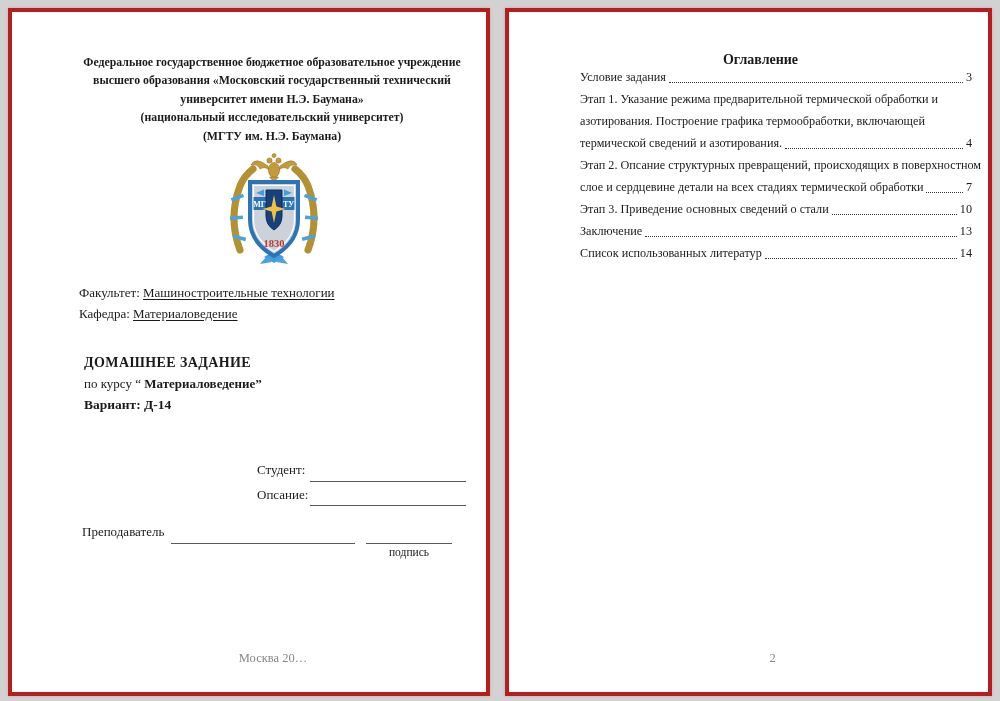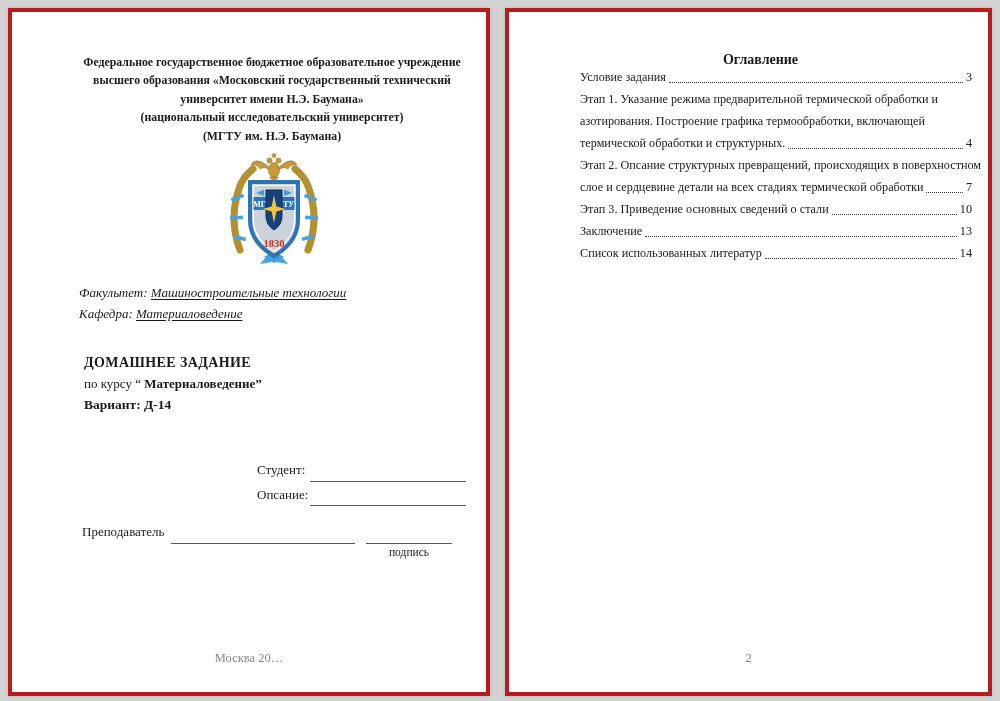--- a/index.html
+++ b/index.html
@@ -22,21 +22,21 @@
   #page2{left:505px;top:8px;width:487px;height:688px;}
 
   
   .header-block{
     position:absolute;left:50px;top:41px;width:420px;
     text-align:center;font-weight:bold;
     font-size:11.8px;line-height:18.4px;
   }
   .emblem{position:absolute;left:214px;top:140px;width:96px;height:114px;}
 
-  .kv{position:absolute;left:67px;font-size:13px;line-height:16px;white-space:nowrap;font-style:italic;}
+  .kv{position:absolute;left:67px;font-size:13px;line-height:16px;white-space:nowrap;}
   #faculty-row{top:273px;}
   #department-row{top:294px;}
   .kv .val{text-decoration:underline;text-underline-offset:2px;}
 
   .title-block{position:absolute;left:72px;top:340px;width:406px;text-align:left;}
   .doc-title{font-size:14px;font-weight:bold;line-height:21px;letter-spacing:.4px;}
   .doc-course{font-size:13px;line-height:21px;}
   .doc-course b{font-weight:bold;}
   .doc-variant{font-size:13.5px;font-weight:bold;line-height:21px;}
 
@@ -46,21 +46,21 @@
   #teacher-label{left:70px;top:512px;}
   .uline{position:absolute;height:0;border-top:1px solid #5a5a5a;}
   #student-line{left:298px;top:469px;width:156px;}
   #group-line{left:298px;top:493px;width:156px;}
   #teacher-line-long{left:159px;top:531px;width:184px;}
   #teacher-line-short{left:354px;top:531px;width:86px;}
   #signature-caption{position:absolute;left:354px;top:534px;width:86px;text-align:center;font-size:11.5px;}
 
   .page-footer{
     position:absolute;left:0;bottom:26px;width:100%;
-    text-align:center;color:#878787;font-size:12.5px;
+    text-align:center;color:#878787;font-size:12.5px;padding-left:24px;
   }
 
   
   .toc-title{
     position:absolute;left:0;top:40px;width:100%;
     text-align:center;font-weight:bold;font-size:14px;padding-left:12px;
   }
   .toc{
     position:absolute;left:71px;top:54px;width:392px;
     font-size:12.2px;
@@ -170,21 +170,21 @@
         <span class="txt">Условие задания</span>
         <span class="dots"></span>
         <span class="pg">3</span>
       </div>
     </div>
 
     <div>
       <div class="plain">Этап 1. Указание режима предварительной термической обработки и</div>
       <div class="plain">азотирования. Построение графика термообработки, включающей</div>
       <div class="row">
-        <span class="txt">термической обработки и структурных. </span>
+        <span class="txt">термической сведений и азотирования. </span>
         <span class="dots"></span>
         <span class="pg">4</span>
       </div>
     </div>
 
     <div>
       <div class="plain">Этап 2. Опсание структурных превращений, происходящих в поверхностном</div>
       <div class="row">
         <span class="txt">слое и сердцевине детали на всех стадиях термической обработки </span>
         <span class="dots"></span>

